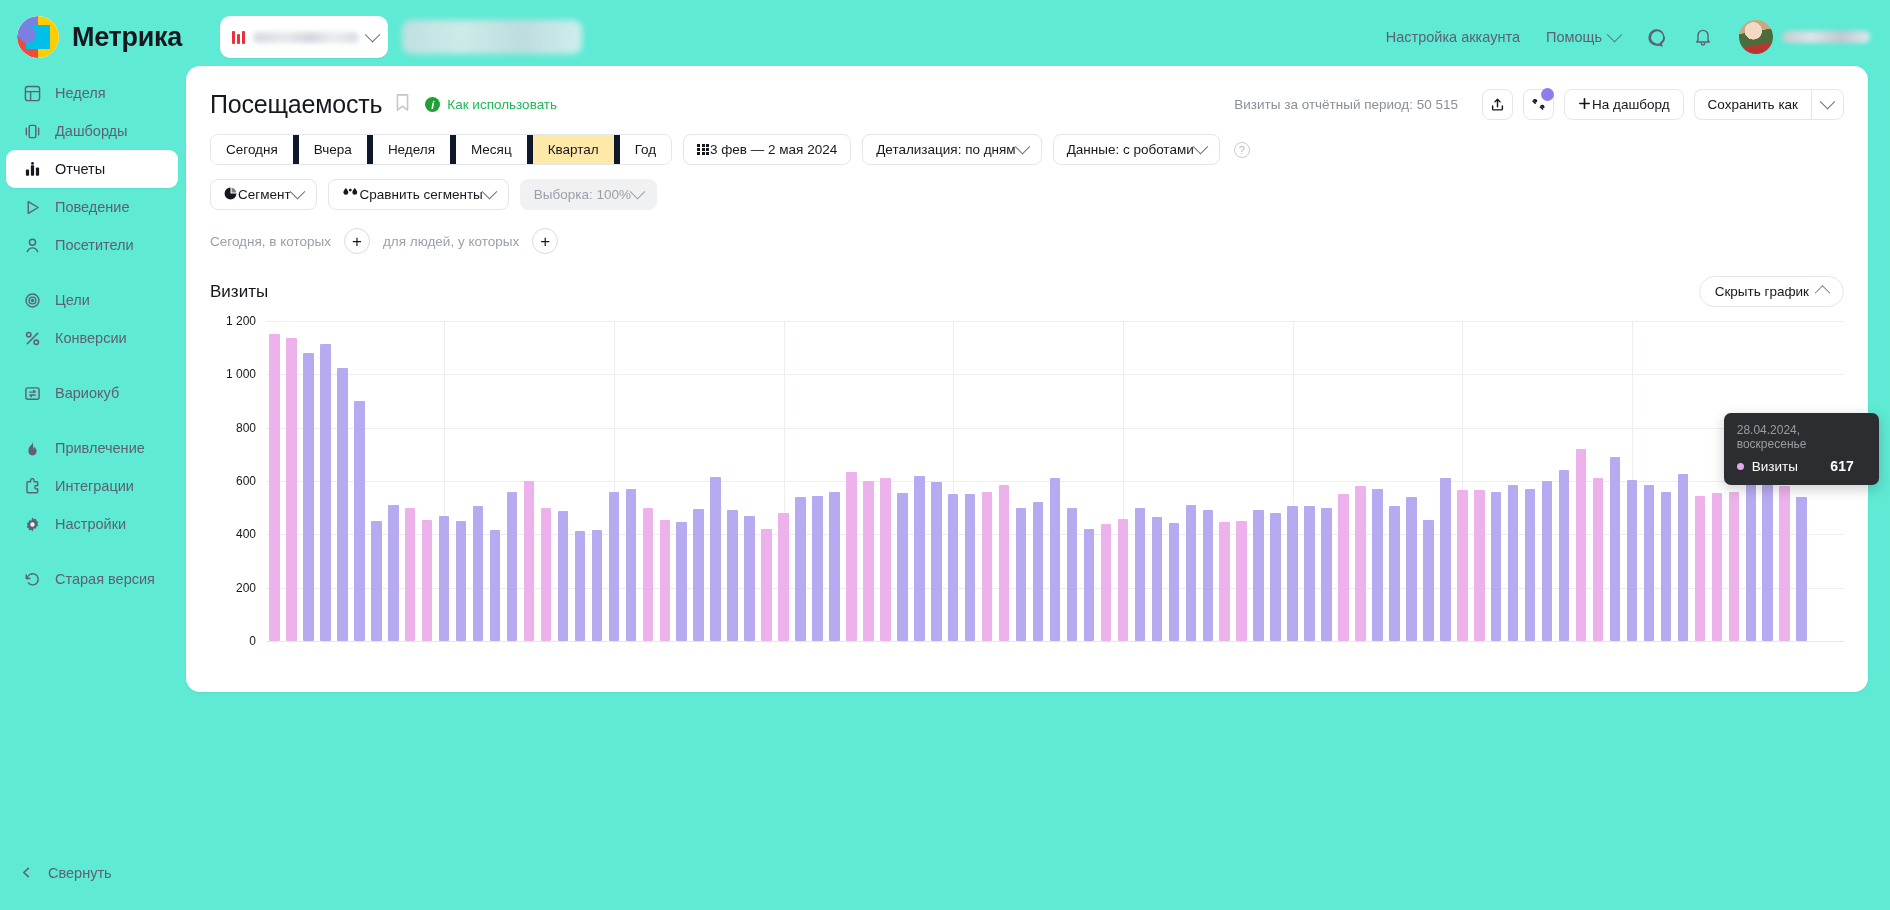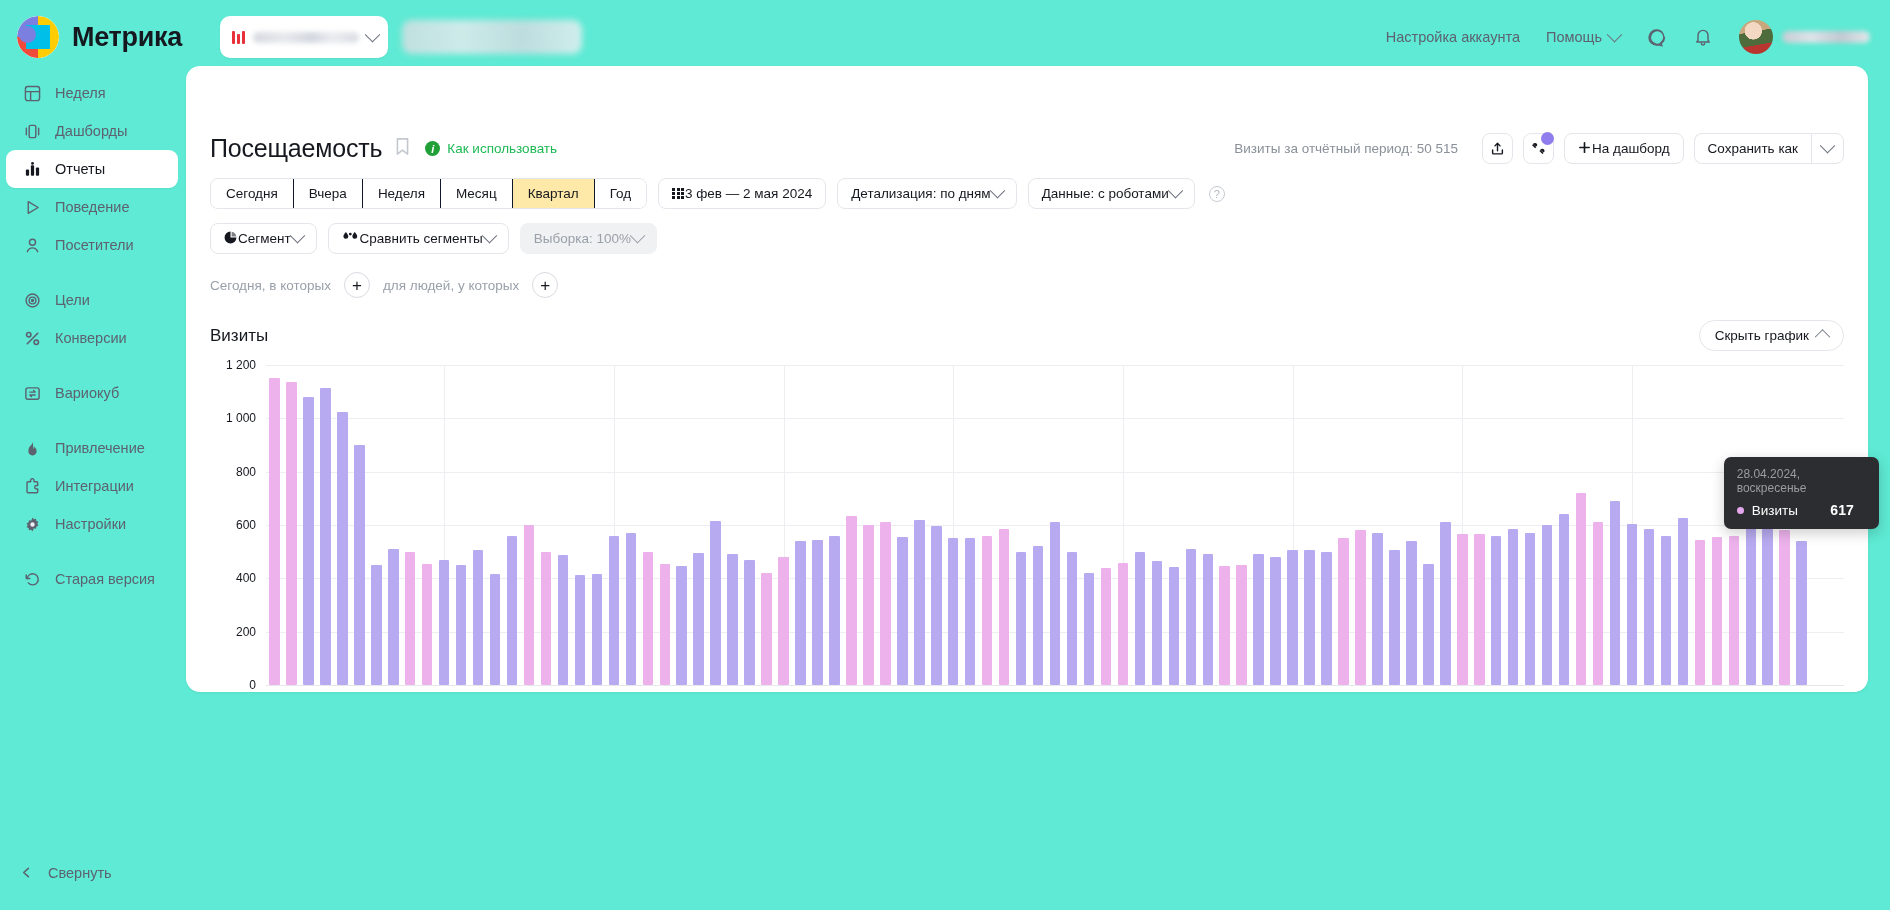--- a/index.html
+++ b/index.html
@@ -64,21 +64,21 @@
   .nav-item.active { background: #fff; color: #16181f; font-weight: 500; box-shadow: 0 1px 2px rgba(16,24,40,.05); }
   .nav-gap { height: 17px; }
   .nav-icon { width: 19px; height: 19px; display: flex; align-items: center; justify-content: center; flex: none; }
   .collapse { position: absolute; bottom: 28px; left: 0; display: flex; align-items: center; gap: 12px;
      padding-left: 17px; color: #5c6270; font-size: 14.5px; }
 
   
   .card { position: absolute; left: 186px; top: 66px; width: 1682px; height: 626px;
     background: #fff; border-radius: 14px; box-shadow: 0 1px 3px rgba(16,24,40,.06); }
 
-  .card-head { display: flex; align-items: center; padding: 23px 24px 0 24px; margin-top: 44px; }
+  .card-head { display: flex; align-items: center; padding: 23px 24px 0 24px; }
   .page-title { font-size: 25px; color: #16181f; font-weight: 400; letter-spacing: -0.2px;}
   .bookmark-ic { margin-left: 13px; color: #c3c7ce; }
   .howto { display: flex; align-items: center; gap: 7px; margin-left: 15px; color: #1db954; font-size: 13.5px; font-weight: 500; }
   .howto .badge { width: 15px; height: 15px; border-radius: 50%; background: #21a038; color: #fff;
      font-size: 11px; font-weight: bold; display: flex; align-items: center; justify-content: center; font-style: italic;}
   .head-right { margin-left: auto; display: flex; align-items: center; gap: 10px; }
   .visits-total { font-size: 13.5px; color: #8a9099; margin-right: 14px; }
 
   .sq-btn { width: 31px; height: 31px; border: 1px solid #e3e6ea; border-radius: 8px; background: #fff;
      display: flex; align-items: center; justify-content: center; position: relative; }
@@ -89,21 +89,21 @@
     font-size: 13.5px; display: flex; align-items: center; padding: 0 13px; gap: 1px; white-space: nowrap;
   }
   .split { display: flex; }
   .split .btn:first-child { border-radius: 8px 0 0 8px; border-right: none; }
   .split .btn:last-child { border-radius: 0 8px 8px 0; padding: 0 10px; }
 
   
   .toolbar { display: flex; align-items: center; gap: 11px; padding: 14px 24px 0 24px; }
   .seg-group { display: flex; border: 1px solid #e3e6ea; border-radius: 8px; overflow: hidden; height: 31px; }
   .seg { padding: 0 15px; display: flex; align-items: center; font-size: 13.5px; color: #16181f;
-    border-right: 1px solid #0f172a; background: #fff; }
+    border-right: 6px solid #0f172a; background: #fff; }
   .seg:last-child { border-right: none; }
   .seg.sel { background: #ffe9a8; }
   .cal-ic { display: grid; grid-template-columns: repeat(3,3px); grid-auto-rows: 3px; gap: 1.4px; }
   .cal-ic i { background: #16181f; display: block; width: 3px; height: 3px; }
   .btn.muted { background: #f0f1f3; border-color: #f0f1f3; color: #9aa0aa; justify-content: space-between; }
   .help-circ { width: 16px; height: 16px; border-radius: 50%; border: 1.3px solid #c7cbd2; color: #b3b8c0;
      font-size: 11px; display: flex; align-items: center; justify-content: center; margin-left: 3px; }
 
   .segline { display: flex; align-items: center; gap: 11px; padding: 14px 24px 0 24px; }
   .condrow { display: flex; align-items: center; gap: 13px; padding: 18px 24px 0 24px; color: #9aa0aa; font-size: 13.5px; }

